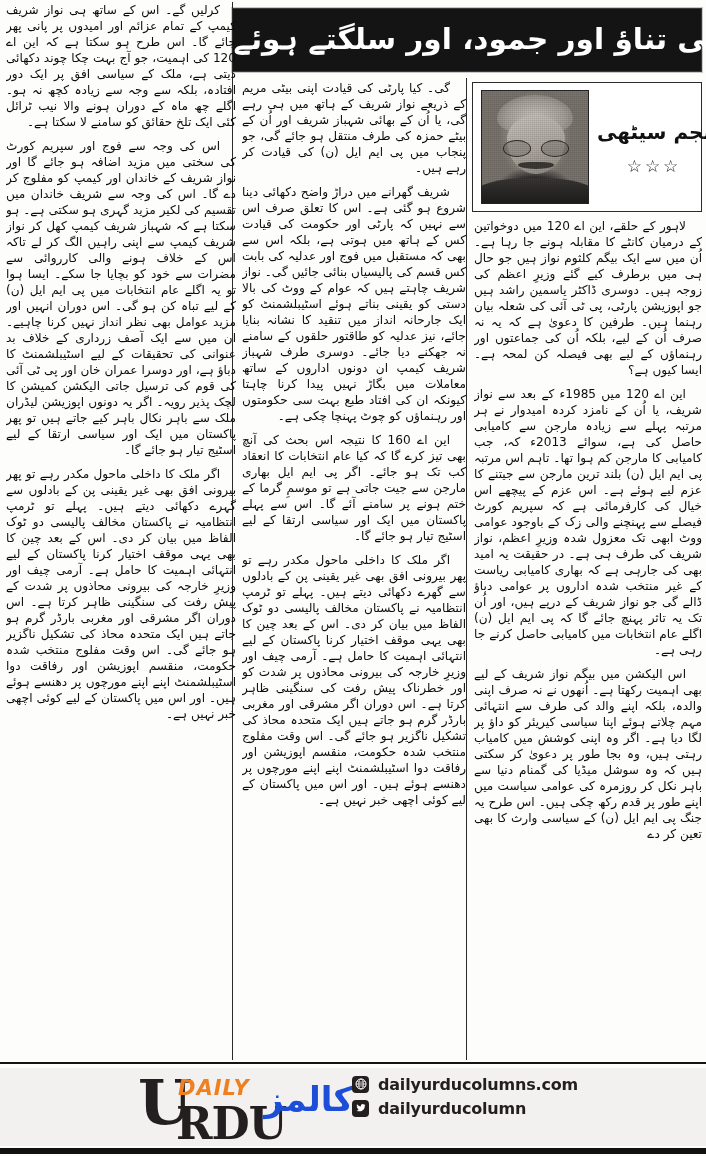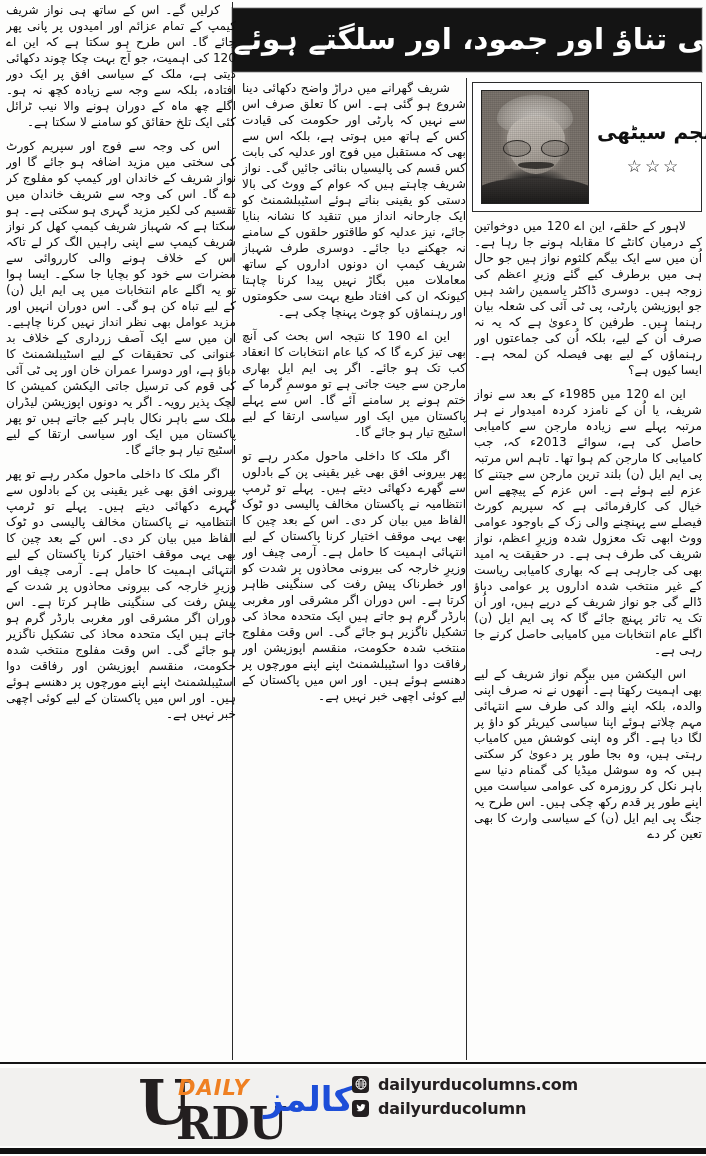--- a/index.html
+++ b/index.html
@@ -342,22 +342,23 @@
   <div class="vrule" id="vrule-a"></div>
   <div class="vrule" id="vrule-b"></div>
 
   <div class="columns">
     <div class="col" id="col-right">
         <p>لاہور کے حلقے، این اے 120 میں دوخواتین کے درمیان کانٹے کا مقابلہ ہونے جا رہا ہے۔ اُن میں سے ایک بیگم کلثوم نواز ہیں جو حال ہی میں برطرف کیے گئے وزیرِ اعظم کی زوجہ ہیں۔ دوسری ڈاکٹر یاسمین راشد ہیں جو اپوزیشن پارٹی، پی ٹی آئی کی شعلہ بیان رہنما ہیں۔ طرفین کا دعویٰ ہے کہ یہ نہ صرف اُن کے لیے، بلکہ اُن کی جماعتوں اور رہنماؤں کے لیے بھی فیصلہ کن لمحہ ہے۔ ایسا کیوں ہے؟</p>
         <p>این اے 120 میں 1985ء کے بعد سے نواز شریف، یا اُن کے نامزد کردہ امیدوار نے ہر مرتبہ پہلے سے زیادہ مارجن سے کامیابی حاصل کی ہے، سوائے 2013ء کہ، جب کامیابی کا مارجن کم ہوا تھا۔ تاہم اس مرتبہ پی ایم ایل (ن) بلند ترین مارجن سے جیتنے کا عزم لیے ہوئے ہے۔ اس عزم کے پیچھے اس خیال کی کارفرمائی ہے کہ سپریم کورٹ فیصلے سے پہنچنے والی زک کے باوجود عوامی ووٹ ابھی تک معزول شدہ وزیرِ اعظم، نواز شریف کی طرف ہی ہے۔ در حقیقت یہ امید بھی کی جارہی ہے کہ بھاری کامیابی ریاست کے غیر منتخب شدہ اداروں پر عوامی دباؤ ڈالے گی جو نواز شریف کے درپے ہیں، اور اُن تک یہ تاثر پہنچ جائے گا کہ پی ایم ایل (ن) اگلے عام انتخابات میں کامیابی حاصل کرنے جا رہی ہے۔</p>
         <p>اس الیکشن میں بیگم نواز شریف کے لیے بھی اہمیت رکھتا ہے۔ اُنھوں نے نہ صرف اپنی والدہ، بلکہ اپنے والد کی طرف سے انتہائی مہم چلاتے ہوئے اپنا سیاسی کیریئر کو داؤ پر لگا دیا ہے۔ اگر وہ اپنی کوشش میں کامیاب رہتی ہیں، وہ بجا طور پر دعویٰ کر سکتی ہیں کہ وہ سوشل میڈیا کی گمنام دنیا سے باہر نکل کر روزمرہ کی عوامی سیاست میں اپنے طور پر قدم رکھ چکی ہیں۔ اس طرح یہ جنگ پی ایم ایل (ن) کے سیاسی وارث کا بھی تعین کر دے</p>
       </div>
     <div class="col" id="col-center">
+        <p>گی۔ کیا پارٹی کی قیادت اپنی بیٹی مریم کے ذریعے نواز شریف کے ہاتھ میں ہی رہے گی، یا اُن کے بھائی شہباز شریف اور اُن کے بیٹے حمزہ کی طرف منتقل ہو جائے گی، جو پنجاب میں پی ایم ایل (ن) کی قیادت کر رہے ہیں۔</p>
         <p>شریف گھرانے میں دراڑ واضح دکھائی دینا شروع ہو گئی ہے۔ اس کا تعلق صرف اس سے نہیں کہ پارٹی اور حکومت کی قیادت کس کے ہاتھ میں ہوتی ہے، بلکہ اس سے بھی کہ مستقبل میں فوج اور عدلیہ کی بابت کس قسم کی پالیسیاں بنائی جائیں گی۔ نواز شریف چاہتے ہیں کہ عوام کے ووٹ کی بالا دستی کو یقینی بناتے ہوئے اسٹیبلشمنٹ کو ایک جارحانہ انداز میں تنقید کا نشانہ بنایا جائے، نیز عدلیہ کو طاقتور حلقوں کے سامنے نہ جھکنے دیا جائے۔ دوسری طرف شہباز شریف کیمپ ان دونوں اداروں کے ساتھ معاملات میں بگاڑ نہیں پیدا کرنا چاہتا کیونکہ ان کی افتاد طبع بہت سی حکومتوں اور رہنماؤں کو چوٹ پہنچا چکی ہے۔</p>
-        <p>این اے 190 کا نتیجہ اس بحث کی آنچ بھی تیز کرے گا کہ کیا عام انتخابات کا انعقاد کب تک ہو جائے۔ اگر پی ایم ایل بھاری مارجن سے جیت جاتی ہے تو موسمِ گرما کے ختم ہونے پر سامنے آئے گا۔ اس سے پہلے پاکستان میں ایک اور سیاسی ارتقا کے لیے اسٹیج تیار ہو جائے گا۔</p>
+        <p>این اے 160 کا نتیجہ اس بحث کی آنچ بھی تیز کرے گا کہ کیا عام انتخابات کا انعقاد کب تک ہو جائے۔ اگر پی ایم ایل بھاری مارجن سے جیت جاتی ہے تو موسمِ گرما کے ختم ہونے پر سامنے آئے گا۔ اس سے پہلے پاکستان میں ایک اور سیاسی ارتقا کے لیے اسٹیج تیار ہو جائے گا۔</p>
         <p>اگر ملک کا داخلی ماحول مکدر رہے تو پھر بیرونی افق بھی غیر یقینی پن کے بادلوں سے گھرے دکھائی دیتے ہیں۔ پہلے تو ٹرمپ انتظامیہ نے پاکستان مخالف پالیسی دو ٹوک الفاظ میں بیان کر دی۔ اس کے بعد چین کا بھی یہی موقف اختیار کرنا پاکستان کے لیے انتہائی اہمیت کا حامل ہے۔ آرمی چیف اور وزیرِ خارجہ کی بیرونی محاذوں پر شدت کو اور خطرناک پیش رفت کی سنگینی ظاہر کرتا ہے۔ اس دوران اگر مشرقی اور مغربی بارڈر گرم ہو جاتے ہیں ایک متحدہ محاذ کی تشکیل ناگزیر ہو جائے گی۔ اس وقت مفلوج منتخب شدہ حکومت، منقسم اپوزیشن اور رفاقت دوا اسٹیبلشمنٹ اپنے اپنے مورچوں پر دھنسے ہوئے ہیں۔ اور اس میں پاکستان کے لیے کوئی اچھی خبر نہیں ہے۔</p>
       </div>
     <div class="col" id="col-left">
         <p>کرلیں گے۔ اس کے ساتھ ہی نواز شریف کیمپ کے تمام عزائم اور امیدوں پر پانی پھر جائے گا۔ اس طرح ہو سکتا ہے کہ این اے 120 کی اہمیت، جو آج بہت چکا چوند دکھائی دیتی ہے، ملک کے سیاسی افق پر ایک دور افتادہ، بلکہ سے وجہ سے زیادہ کچھ نہ ہو۔ اگلے چھ ماہ کے دوران ہونے والا نیب ٹرائل کئی ایک تلخ حقائق کو سامنے لا سکتا ہے۔</p>
         <p>اس کی وجہ سے فوج اور سپریم کورٹ کی سختی میں مزید اضافہ ہو جائے گا اور نواز شریف کے خاندان اور کیمپ کو مفلوج کر دے گا۔ اس کی وجہ سے شریف خاندان میں تقسیم کی لکیر مزید گہری ہو سکتی ہے۔ ہو سکتا ہے کہ شہباز شریف کیمپ کھل کر نواز شریف کیمپ سے اپنی راہیں الگ کر لے تاکہ اس کے خلاف ہونے والی کارروائی سے مضرات سے خود کو بچایا جا سکے۔ ایسا ہوا تو یہ اگلے عام انتخابات میں پی ایم ایل (ن) کے لیے تباہ کن ہو گی۔ اس دوران انہیں اور مزید عوامل بھی نظر انداز نہیں کرنا چاہیے۔ ان میں سے ایک آصف زرداری کے خلاف بد عنوانی کی تحقیقات کے لیے اسٹیبلشمنٹ کا دباؤ ہے، اور دوسرا عمران خان اور پی ٹی آئی کی قوم کی ترسیل جاتی الیکشن کمیشن کا لچک پذیر رویہ۔ اگر یہ دونوں اپوزیشن لیڈران ملک سے باہر نکال باہر کیے جاتے ہیں تو پھر پاکستان میں ایک اور سیاسی ارتقا کے لیے اسٹیج تیار ہو جائے گا۔</p>
         <p>اگر ملک کا داخلی ماحول مکدر رہے تو پھر بیرونی افق بھی غیر یقینی پن کے بادلوں سے گہرے دکھائی دیتے ہیں۔ پہلے تو ٹرمپ انتظامیہ نے پاکستان مخالف پالیسی دو ٹوک الفاظ میں بیان کر دی۔ اس کے بعد چین کا بھی یہی موقف اختیار کرنا پاکستان کے لیے انتہائی اہمیت کا حامل ہے۔ آرمی چیف اور وزیرِ خارجہ کی بیرونی محاذوں پر شدت کے پیش رفت کی سنگینی ظاہر کرتا ہے۔ اس دوران اگر مشرقی اور مغربی بارڈر گرم ہو جاتے ہیں ایک متحدہ محاذ کی تشکیل ناگزیر ہو جائے گی۔ اس وقت مفلوج منتخب شدہ حکومت، منقسم اپوزیشن اور رفاقت دوا اسٹیبلشمنٹ اپنے اپنے مورچوں پر دھنسے ہوئے ہیں۔ اور اس میں پاکستان کے لیے کوئی اچھی خبر نہیں ہے۔</p>
       </div>
   </div>
 
   <div class="footer-rule"></div>

